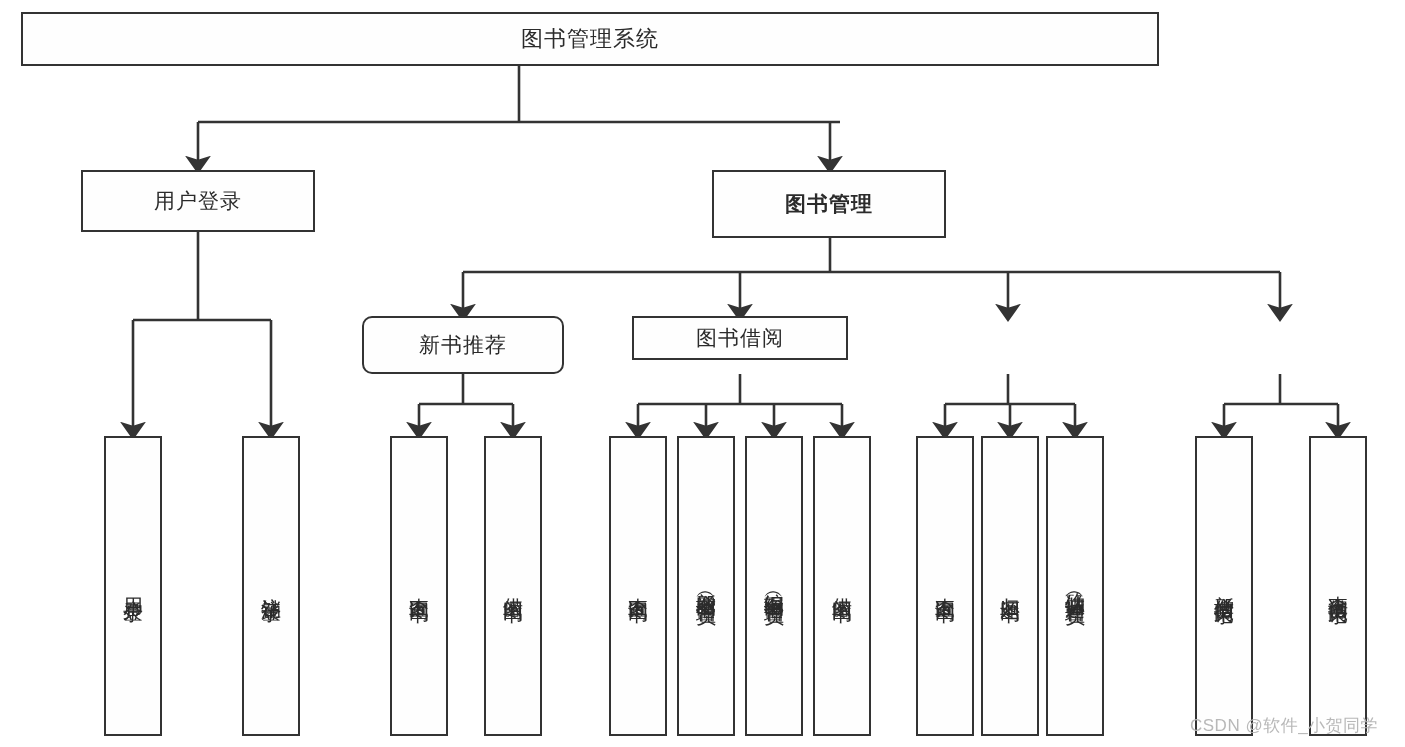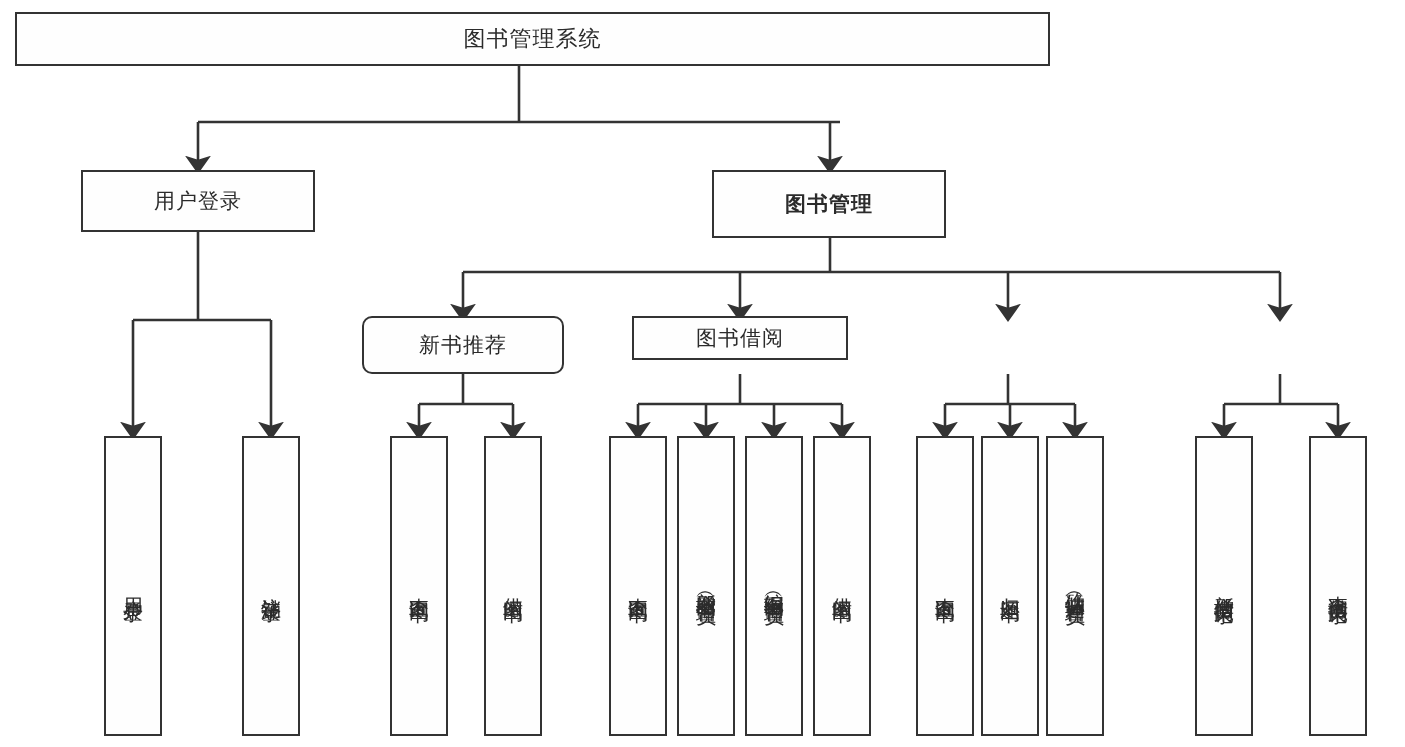--- a/index.html
+++ b/index.html
@@ -117,21 +117,21 @@
       <path d="M 1010 404 L 1010 430" marker-end="url(#arrow)"></path>
       <path d="M 1075 404 L 1075 430" marker-end="url(#arrow)"></path>
 
       <path d="M 1280 374 L 1280 404"></path>
       <path d="M 1224 404 L 1338 404"></path>
       <path d="M 1224 404 L 1224 430" marker-end="url(#arrow)"></path>
       <path d="M 1338 404 L 1338 430" marker-end="url(#arrow)"></path>
     </g>
   </svg>
 
-  <div class="node horiz root" style="left:15px; top:12px; width:1035px; height:54px;justify-content:center;">
+  <div class="node horiz root" style="left:21px; top:12px; width:1138px; height:54px;justify-content:center;">
     <span>图书管理系统</span>
   </div>
 
   <div class="node horiz" style="left:81px; top:170px; width:234px; height:62px;">
     <span>用户登录</span>
   </div>
   <div class="node horiz" style="left:712px; top:170px; width:234px; height:68px;font-weight:bold;">
     <span>图书管理</span>
   </div>
 
@@ -179,14 +179,15 @@
     <span class="vtext">确认归还（管理员）</span>
   </div>
 
   <div class="node vert" style="left:1195px; top:436px; width:58px; height:300px;">
     <span class="vtext">新增借阅记录</span>
   </div>
   <div class="node vert" style="left:1309px; top:436px; width:58px; height:300px;">
     <span class="vtext">查询借阅记录</span>
   </div>
 
+  <div class="watermark" style="left:1190px; top:714px;">CSDN @软件_小贺同学</div>
 
 </div>
 
 </body></html>

